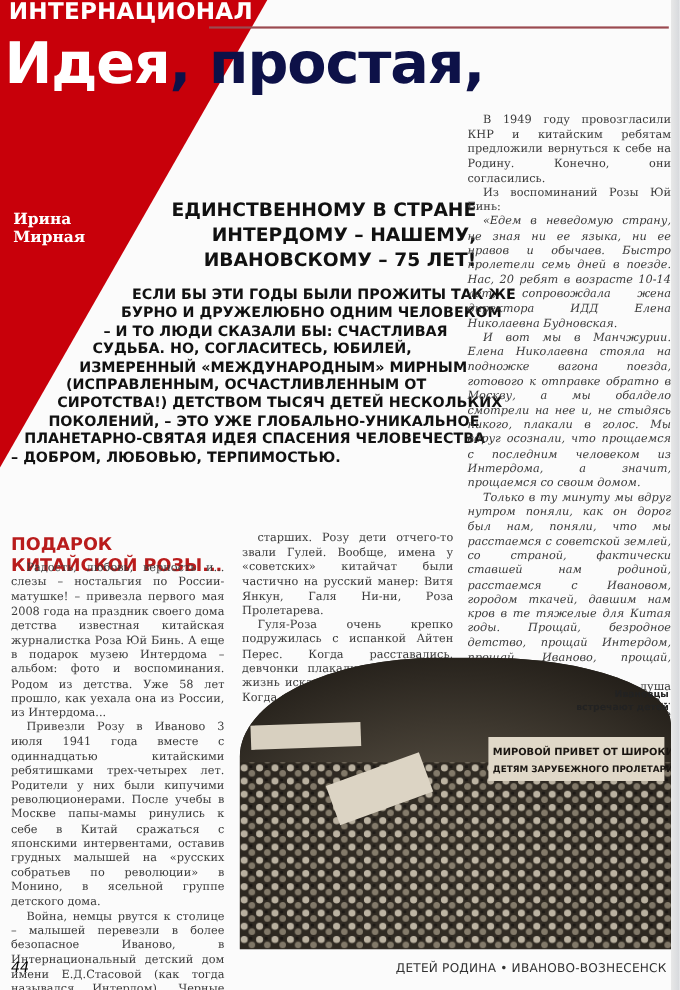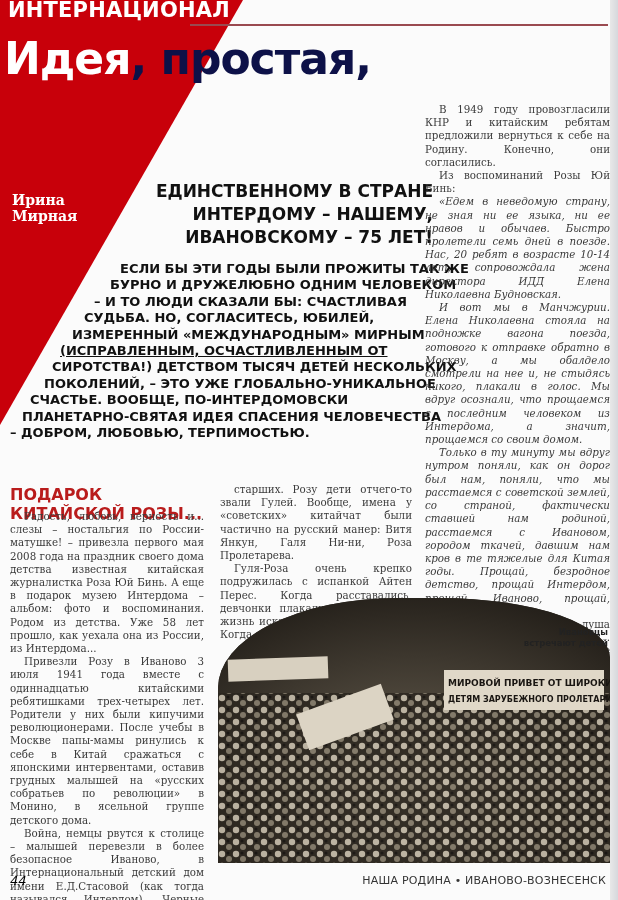--- a/index.html
+++ b/index.html
@@ -5,21 +5,21 @@
   html, body { margin:0; padding:0; }
   body { width:618px; height:900px; background:#fbfbfb; position:relative; overflow:hidden;
          font-family:"DejaVu Serif", serif; color:#3a3a3a; }
   .wedge { position:absolute; left:0; top:0; width:618px; height:900px; pointer-events:none; }
   .rubric { position:absolute; left:8px; top:-2px; font-family:"DejaVu Sans", sans-serif; font-weight:bold;
             color:#fff; font-size:21px; letter-spacing:0.2px; }
   .topline { position:absolute; left:190px; top:24px; width:418px; height:2px; background:#9a4a50; }
   .rightedge { position:absolute; left:610px; top:0; width:8px; height:900px;
                background:linear-gradient(90deg,#e8e8e8,#d6d8dc); }
   .title { position:absolute; left:4px; top:30px; font-family:"DejaVu Sans", sans-serif; font-weight:900;
-           font-size:44px; line-height:57px; letter-spacing:-1px; }
+           font-size:52px; line-height:57px; letter-spacing:-1px; }
   .title .line { display:block; white-space:nowrap; }
   .title .w { color:#fff; }
   .title .n { color:#0d1148; }
   .author { position:absolute; left:12px; top:192px; color:#fff; font-family:"DejaVu Serif", serif;
             font-weight:bold; font-size:14px; line-height:16px; }
   .subhead { position:absolute; left:148px; top:180px; width:285px; text-align:right;
              font-family:"DejaVu Sans", sans-serif; font-weight:bold; font-size:17px; line-height:23px; color:#111; }
   .lead { position:absolute; left:10px; top:261px; width:410px; font-family:"DejaVu Sans", sans-serif;
           font-weight:bold; font-size:13px; line-height:16.4px; color:#111; }
   .lead span { display:block; white-space:nowrap; }
@@ -66,24 +66,23 @@
   <div>ИНТЕРДОМУ – НАШЕМУ,</div>
   <div>ИВАНОВСКОМУ – 75 ЛЕТ!</div>
 </div>
 
 <div class="lead" id="lead">
     <span style="padding-left: 110px;">ЕСЛИ БЫ ЭТИ  ГОДЫ БЫЛИ ПРОЖИТЫ ТАК ЖЕ</span>
     <span style="padding-left: 100px;">БУРНО И ДРУЖЕЛЮБНО ОДНИМ ЧЕЛОВЕКОМ</span>
     <span style="padding-left: 84px;">– И ТО ЛЮДИ СКАЗАЛИ БЫ: СЧАСТЛИВАЯ</span>
     <span style="padding-left: 74px;">СУДЬБА.  НО, СОГЛАСИТЕСЬ, ЮБИЛЕЙ,</span>
     <span style="padding-left: 62px;">ИЗМЕРЕННЫЙ «МЕЖДУНАРОДНЫМ» МИРНЫМ</span>
-    <span style="padding-left: 50px; text-decoration: underline;">(ИСПРАВЛЕННЫМ, ОСЧАСТЛИВЛЕННЫМ ОТ</span>
+    <span style="padding-left: 50px;">(ИСПРАВЛЕННЫМ, ОСЧАСТЛИВЛЕННЫМ ОТ</span>
     <span style="padding-left: 42px;">СИРОТСТВА!)  ДЕТСТВОМ ТЫСЯЧ ДЕТЕЙ НЕСКОЛЬКИХ</span>
     <span style="padding-left: 34px;">ПОКОЛЕНИЙ, – ЭТО УЖЕ  ГЛОБАЛЬНО-УНИКАЛЬНОЕ</span>
-    <span style="padding-left: 20px;">СЧАСТЬЕ. ВООБЩЕ, ПО-ИНТЕРДОМОВСКИ</span>
     <span style="padding-left: 12px;">ПЛАНЕТАРНО-СВЯТАЯ ИДЕЯ СПАСЕНИЯ ЧЕЛОВЕЧЕСТВА</span>
     <span style="padding-left: 0px;">– ДОБРОМ, ЛЮБОВЬЮ, ТЕРПИМОСТЬЮ.</span>
   </div>
 
 <div class="section-head">ПОДАРОК КИТАЙСКОЙ РОЗЫ...</div>
 
 <div class="col c1" id="col1">
     <p>Радость, любовь, верность и... слезы  – ностальгия по России-матушке! – привезла  первого мая 2008 года на праздник своего дома детства известная китайская журналистка Роза Юй Бинь. А еще в подарок музею Интердома – альбом: фото и воспоминания. Родом из детства. Уже 58 лет прошло, как уехала она из России, из Интердома...</p>
     <p>Привезли Розу в Иваново 3 июля 1941 года вместе с одиннадцатью китайскими ребятишками трех-четырех лет. Родители у них были кипучими революционерами. После учебы в Москве папы-мамы ринулись к себе в Китай сражаться с японскими интервентами, оставив грудных малышей на «русских собратьев по революции» в Монино, в ясельной группе детского дома.</p>
     <p>Война, немцы рвутся к столице – малышей перевезли в более безопасное Иваново, в Интернациональный детский дом имени Е.Д.Стасовой (как тогда назывался Интердом). Черные маскировочные шторы на окнах, очень холодно.</p>
@@ -125,13 +124,13 @@
     <text x="230" y="104" font-size="8" font-family="DejaVu Sans, sans-serif" font-weight="bold" fill="#1a1612">ДЕТЯМ ЗАРУБЕЖНОГО ПРОЛЕТАРИАТА</text>
   </svg>
 </div>
 
 <div class="caption">
   <div>Ивановцы</div>
   <div>встречают детей</div>
 </div>
 
 <div class="pagenum">44</div>
-<div class="footer">НАША РОДИНА • ИВАНОВО-ВОЗНЕСЕНСК</div>
+<div class="footer">ДЕТЕЙ РОДИНА • ИВАНОВО-ВОЗНЕСЕНСК</div>
 
 </body></html>

